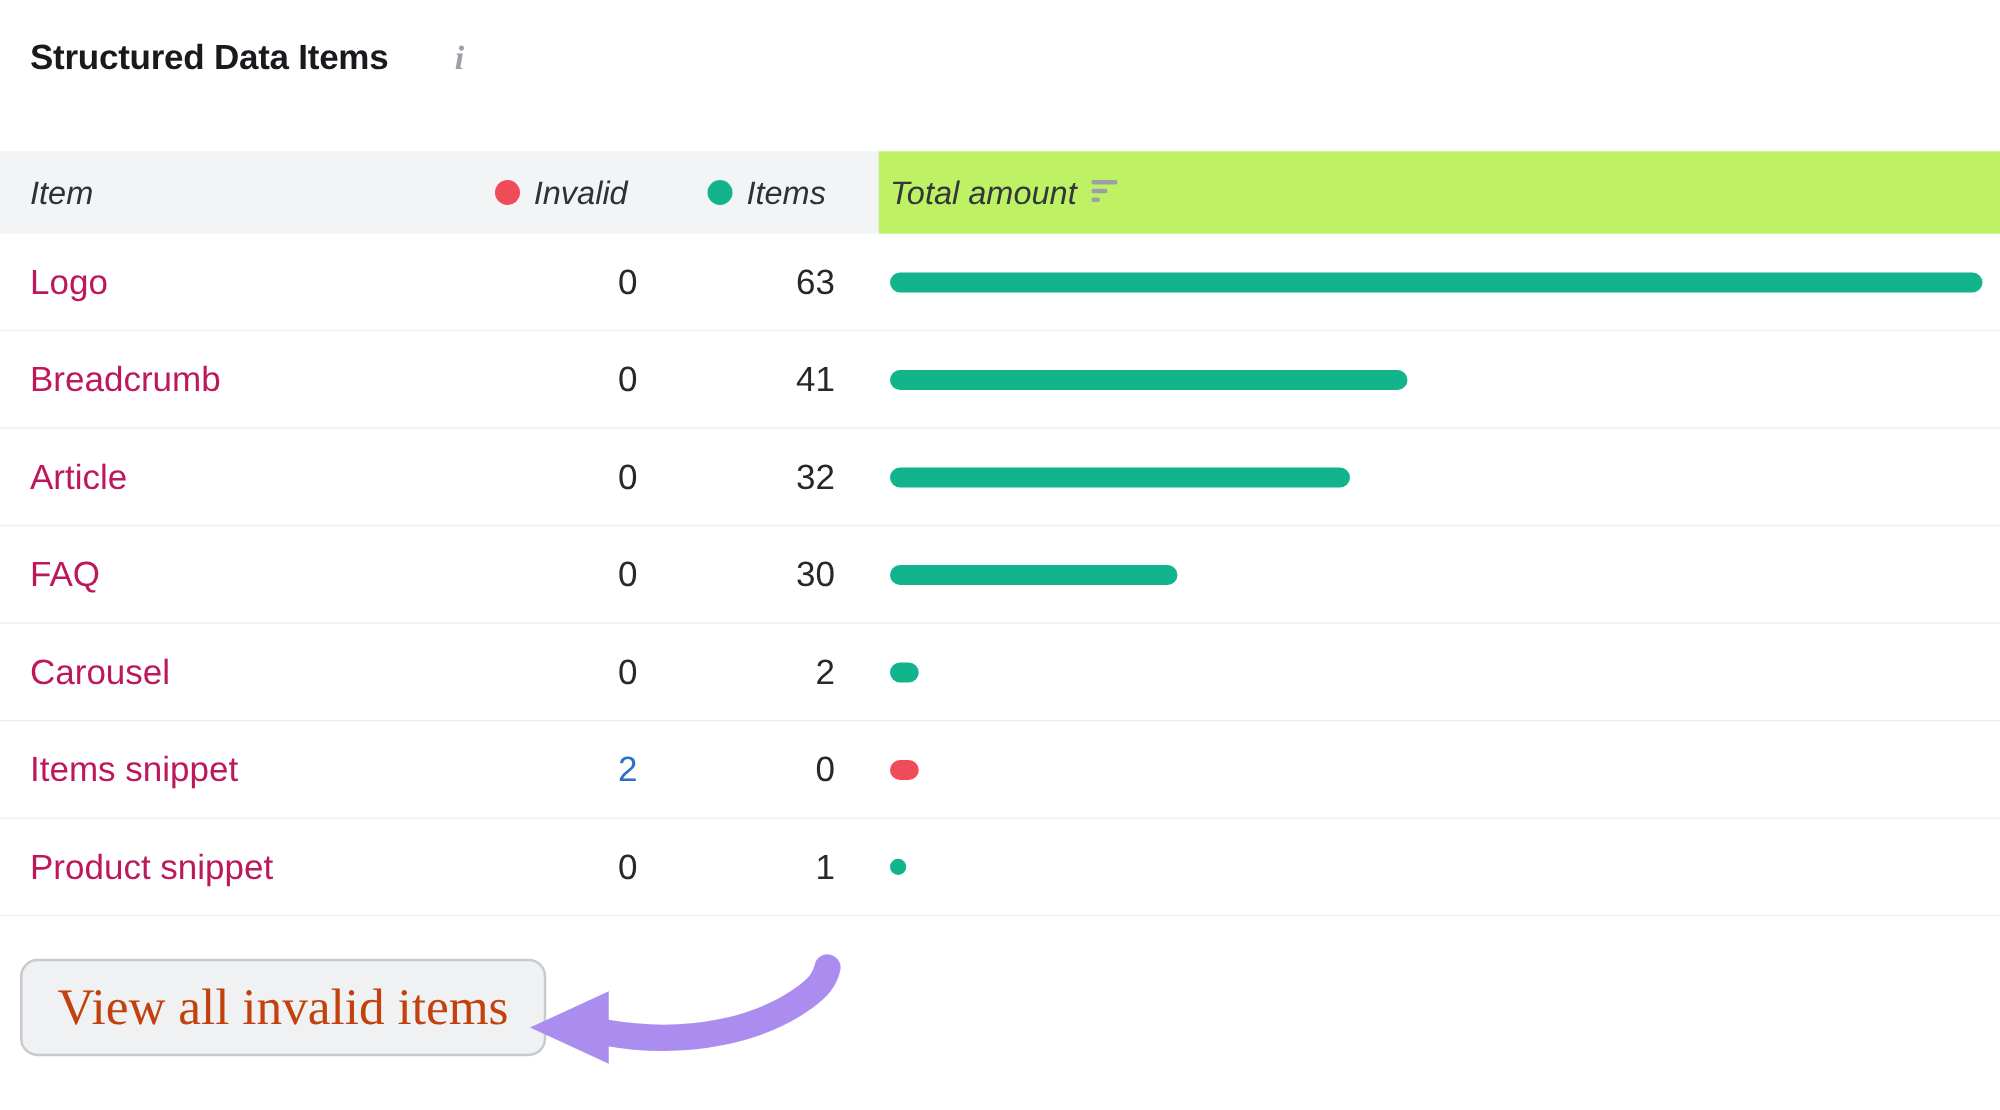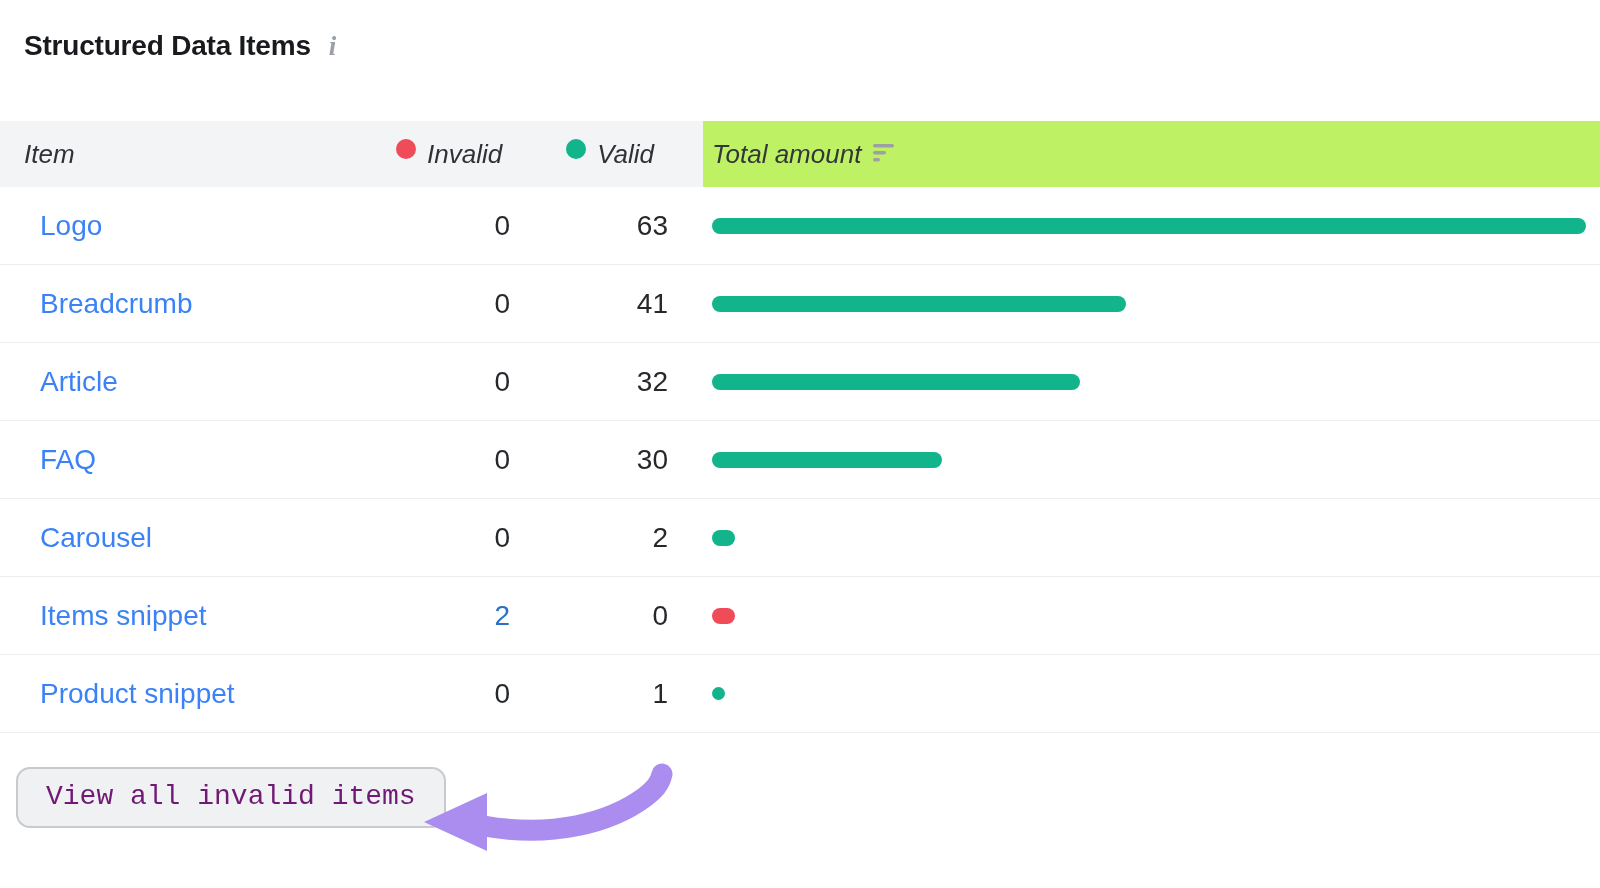--- a/index.html
+++ b/index.html
@@ -9,21 +9,21 @@
     background: #ffffff;
     font-family: "Liberation Sans", "DejaVu Sans", sans-serif;
     overflow: hidden;
     position: relative;
   }
   .card { padding-top: 30px; position: relative; }
 
   
   .title-row {
     display: flex; align-items: baseline;
-    margin: 0 0 0 24px; height: 44px;
+    margin: 0 0 0 24px; height: 44px; gap: 35px;
   }
   .title {
     font-size: 28px; font-weight: 700; color: #181a1d;
     letter-spacing: -0.2px;
   }
   .info-icon {
     font-family: "Liberation Serif", serif;
     font-style: italic; font-weight: 700;
     font-size: 27px; color: #9aa0a6;
     margin-left: 18px; cursor: default;
@@ -35,21 +35,21 @@
     margin-top: 47px; height: 66px; font-style: italic;
   }
   .thead-left {
     flex: 0 0 703px; display: flex; align-items: center;
     background: #f3f4f6;
   }
   .th-item {
     flex: 0 0 396px; padding-left: 24px;
     font-size: 26px; color: #2e3135;
   }
-  .legend { display: flex; align-items: flex-start; }
+  .legend { display: flex; align-items: center; }
   .legend-invalid { margin-right: 64px; }
   .legend-dot {
     width: 20px; height: 20px; border-radius: 50%;
     margin-right: 11px; flex: none;
   }
   .legend-label { font-size: 26px; color: #2e3135; }
   .thead-right {
     flex: 1; display: flex; align-items: center;
     background: #bef264; padding-left: 9px;
   }
@@ -58,36 +58,36 @@
 
   
   .row {
     display: grid;
     grid-template-columns: 360px 150px 158px 1fr;
     align-items: center;
     height: 78px;
     border-bottom: 1px solid #ecedf0;
   }
   .cell-item {
-    padding-left: 40px; font-size: 28px; color: #3b82f6;
+    padding-left: 24px; font-size: 28px; color: #be185d;
   }
   .cell-num {
     text-align: right; font-size: 28px; color: #26282b;
     font-variant-numeric: tabular-nums;
   }
   .cell-num.link { color: #2a70c4; cursor: pointer; }
   .cell-bar { padding-left: 44px; display: flex; align-items: center; }
   .bar-seg { height: 16px; border-radius: 8px; }
   .bar-seg.dot { height: 13px; width: 13px !important; border-radius: 50%; }
 
   
   .footer { margin: 34px 0 0 16px; }
   .view-all-btn {
-    font-family: Liberation Mono, monospace;
-    font-size: 28px; color: #701a75;
+    font-family: Liberation Serif, serif;
+    font-size: 41px; color: #c2410c;
     background: #f0f1f3;
     border: 2px solid #c7cacf;
     border-radius: 14px;
     padding: 12px 28px 14px 28px;
     cursor: pointer;
   }
 
   
   .arrow-overlay {
     position: absolute; left: 0; top: 0;
@@ -107,21 +107,21 @@
 
   <div class="thead">
     <div class="thead-left">
       <span class="th-item">Item</span>
       <span class="legend legend-invalid">
         <span class="legend-dot" id="dot-invalid" style="background: rgb(240, 75, 88);"></span>
         <span class="legend-label">Invalid</span>
       </span>
       <span class="legend">
         <span class="legend-dot" id="dot-valid" style="background: rgb(18, 180, 140);"></span>
-        <span class="legend-label">Valid</span>
+        <span class="legend-label">Items</span>
       </span>
     </div>
     <div class="thead-right">
       <span class="th-total">Total amount</span>
       <span class="sort-icon">
         <svg width="24" height="26" viewBox="0 0 24 26">
           <rect x="0" y="5" width="21" height="3.5" rx="1.75" fill="#9aa0a6"></rect>
           <rect x="0" y="12" width="13" height="3.5" rx="1.75" fill="#9aa0a6"></rect>
           <rect x="0" y="19" width="7" height="3.5" rx="1.75" fill="#9aa0a6"></rect>
         </svg>

